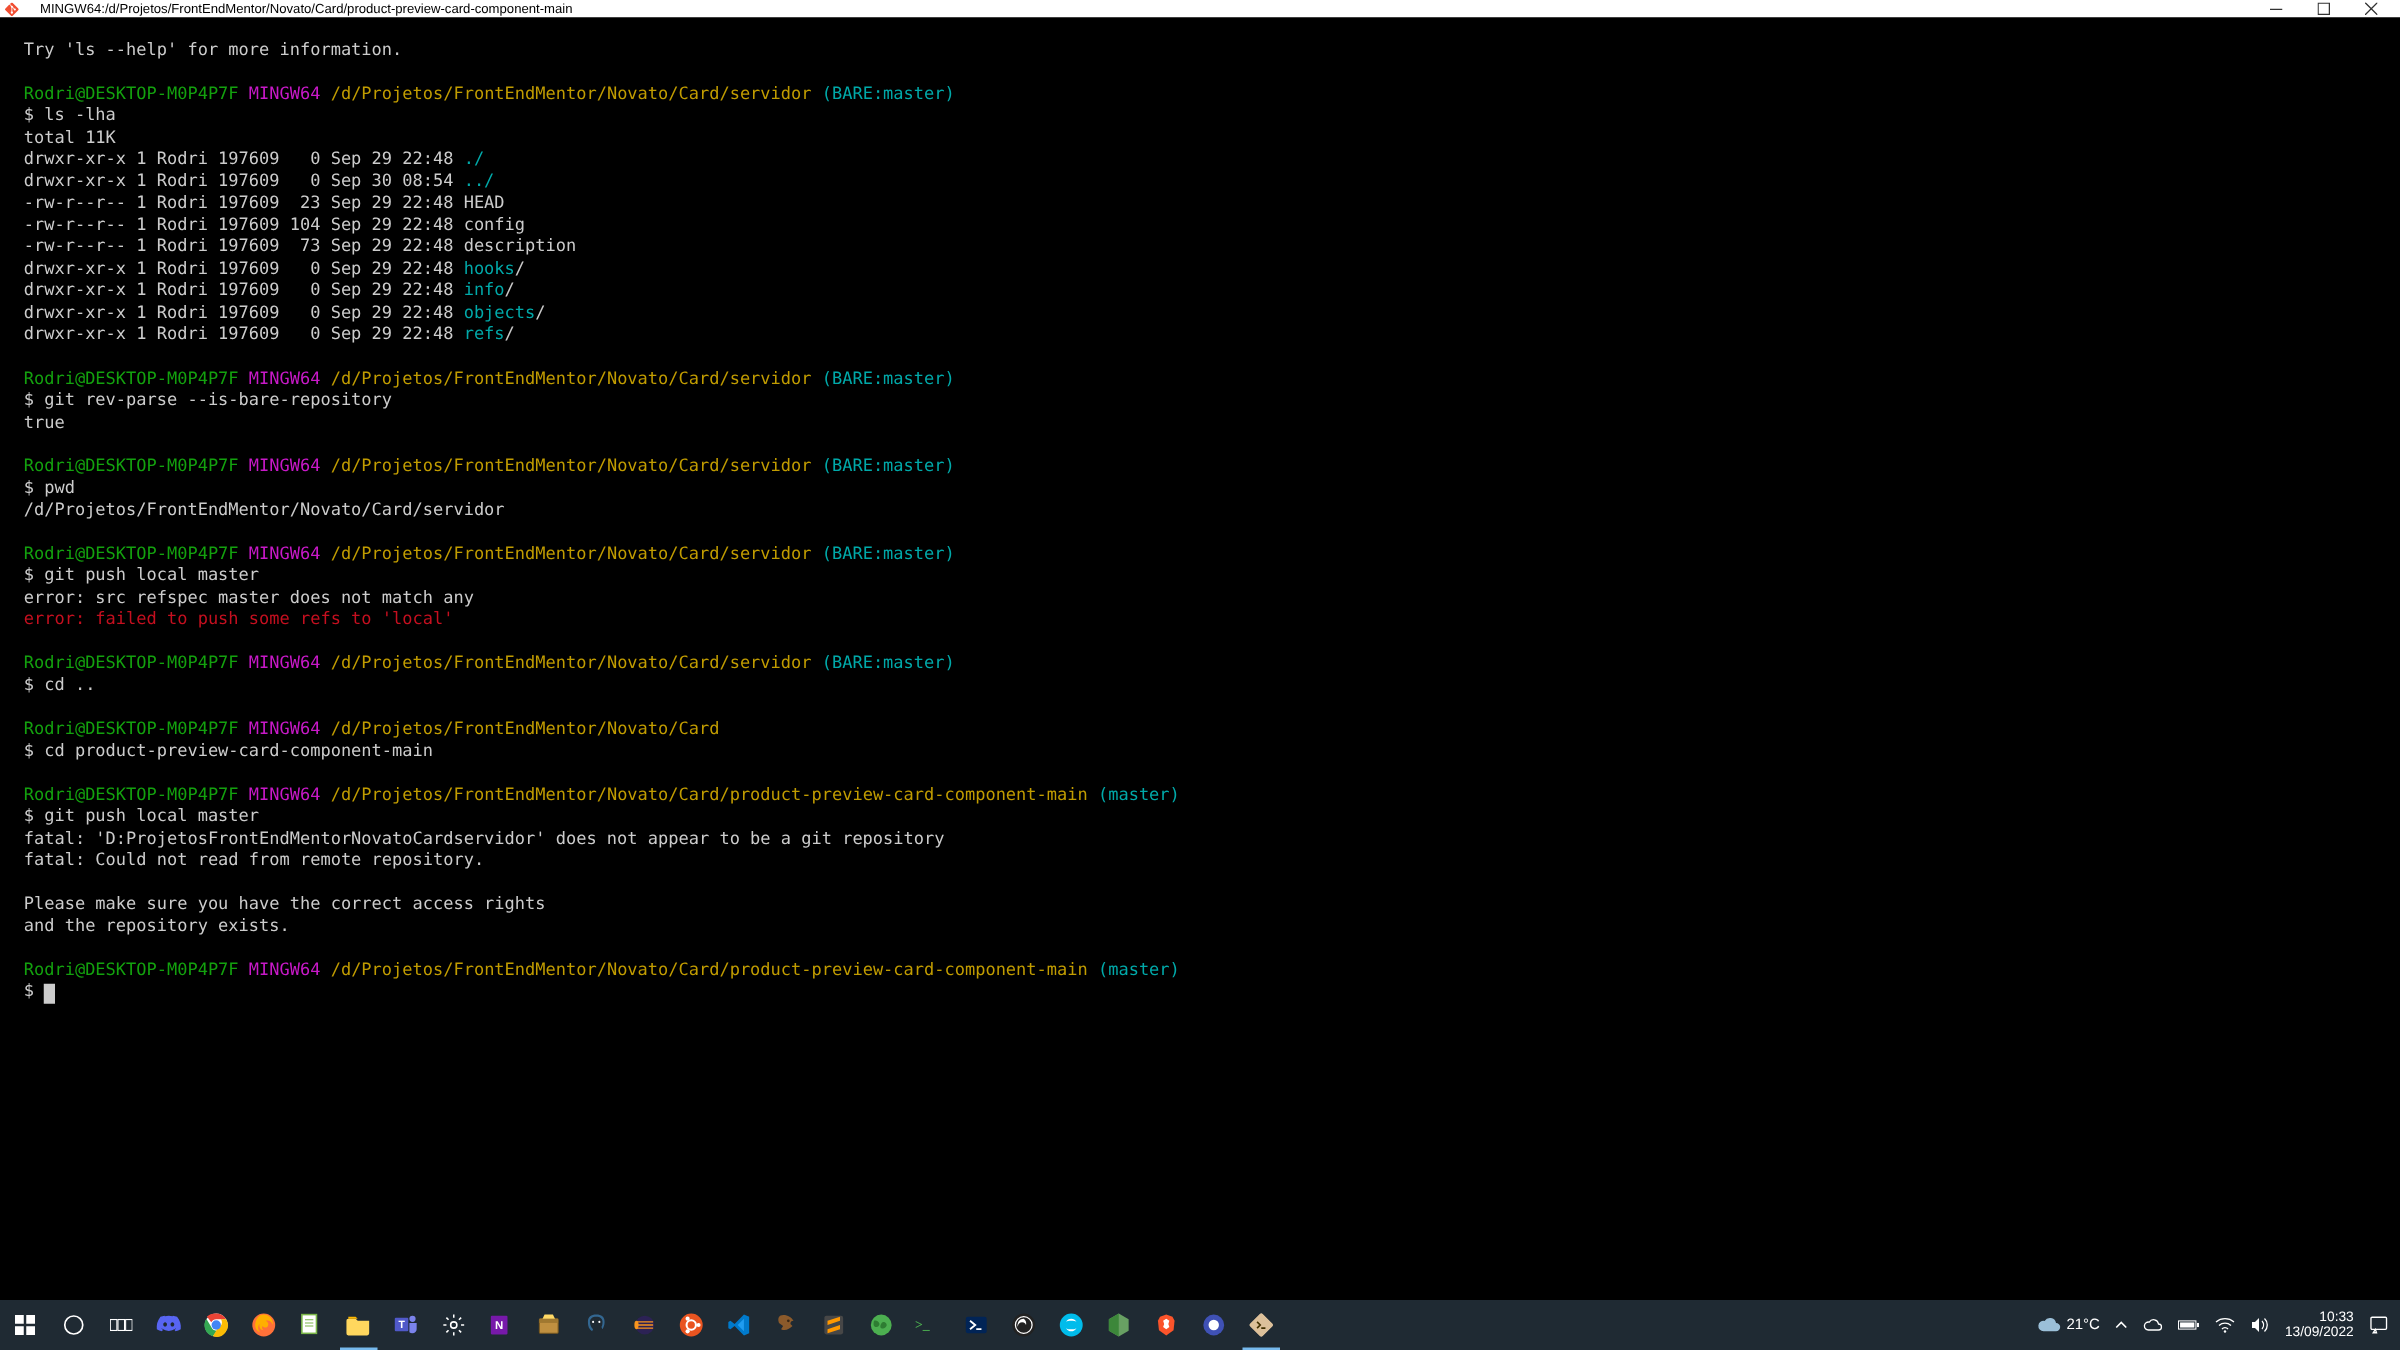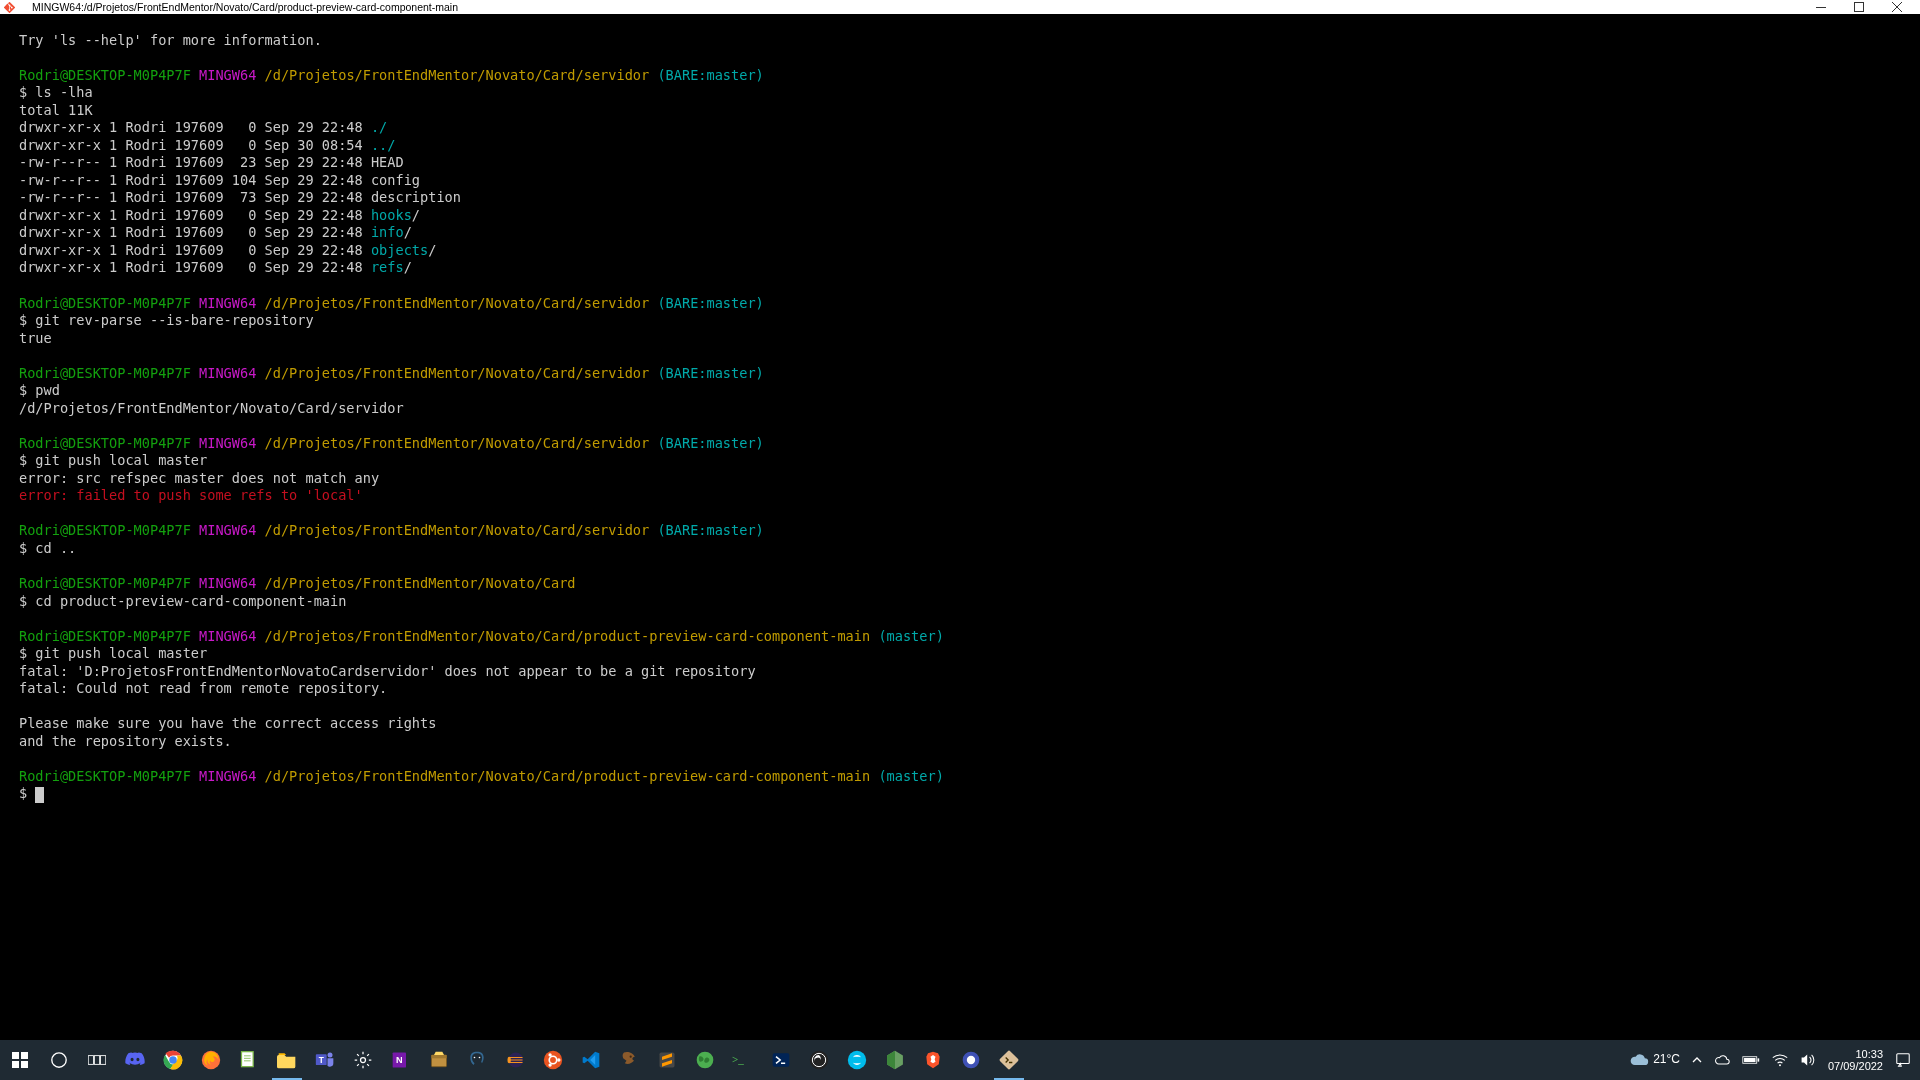--- a/index.html
+++ b/index.html
@@ -326,21 +326,21 @@
         </div>
       <div class="sitem">
           <svg width="16" height="14" viewBox="0 0 20 16">
             <path fill="#fff" d="M2 5h3l4-4v14l-4-4H2z"></path>
             <path fill="none" stroke="#fff" stroke-width="1.3" d="M12 4a6 6 0 0 1 0 8m2.5-10.5a9 9 0 0 1 0 13"></path>
           </svg>
         </div>
       <div class="sitem">
         <div class="clock">
           <span>10:33</span>
-          <span>07/09/2022</span>
+          <span>13/09/2022</span>
         </div>
       </div>
       <div class="sitem">
           <svg width="16" height="16" viewBox="0 0 18 18">
             <rect x="2" y="2" width="14" height="11" rx="1" fill="none" stroke="#fff" stroke-width="1.2"></rect>
             <path fill="none" stroke="#fff" stroke-width="1.2" d="M6 13l-2 3h3z"></path>
           </svg>
         </div>
     </div>
   </div>

